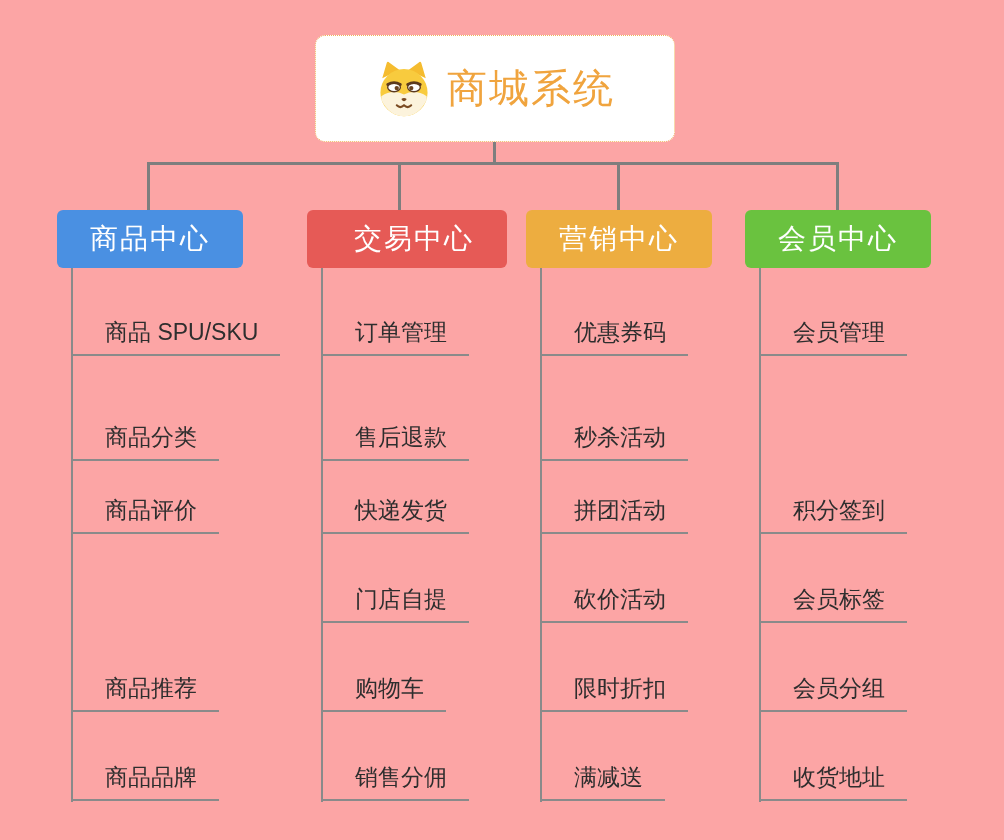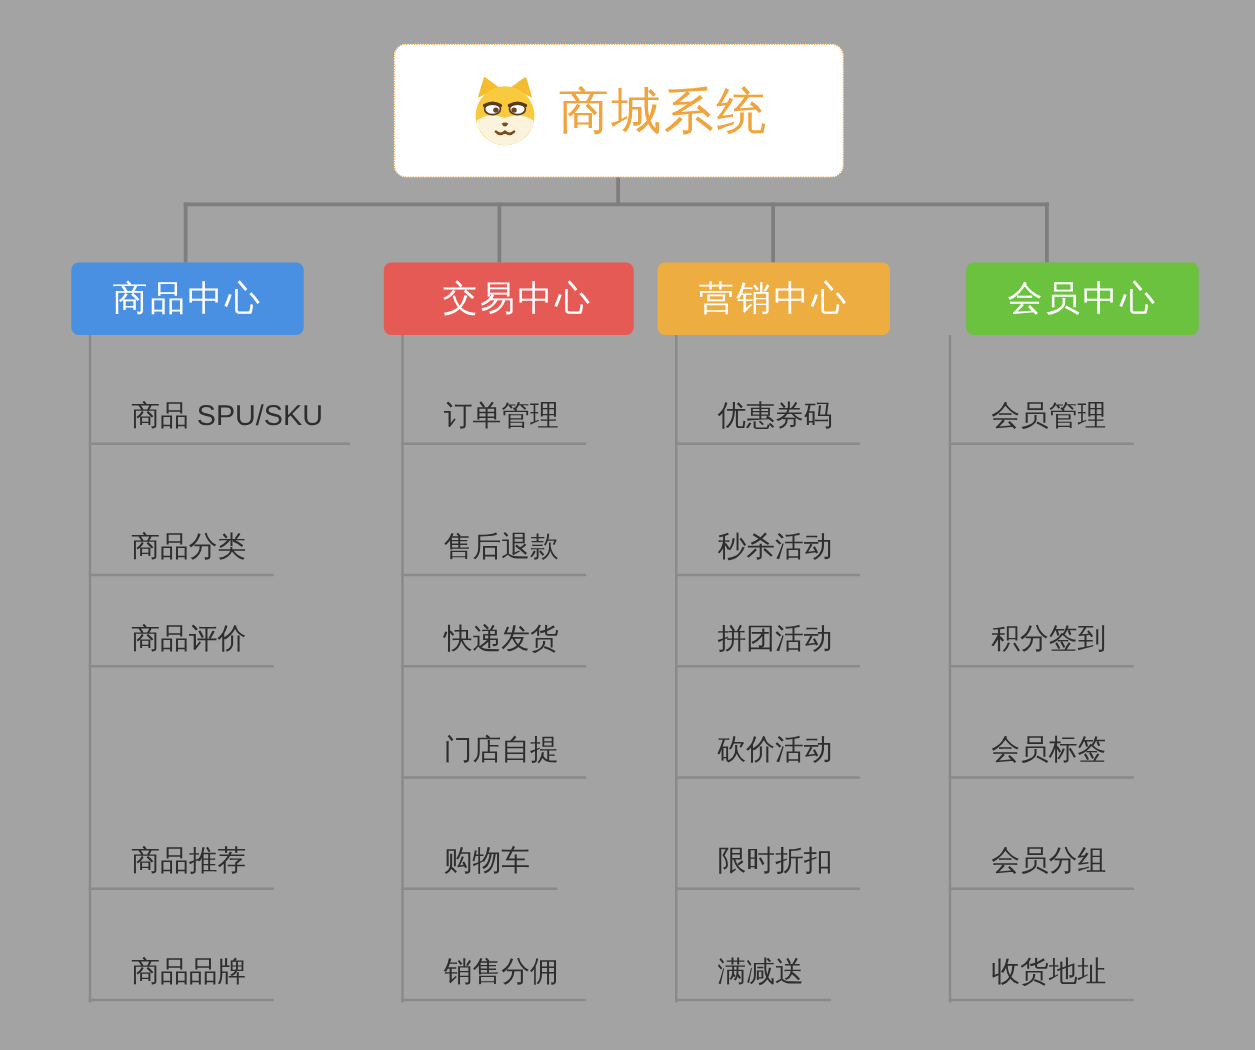--- a/index.html
+++ b/index.html
@@ -3,21 +3,21 @@
 <meta charset="utf-8">
 <style>
   html,body{margin:0;padding:0;}
   body{
     font-family:"Liberation Sans","DejaVu Sans",sans-serif;
     background:#e9e9e9;
   }
   .canvas{
     position:relative;
     width:1004px;height:840px;
-    background:#a3a3a3;
+    background:#fca5a5;
     overflow:hidden;
   }
   
   .root-node{
     position:absolute;left:315px;top:35px;
     width:360px;height:107px;
     background:#FFFFFF;
     border:1px dotted #F0B35B;
     border-radius:10px;
     box-sizing:border-box;
@@ -39,21 +39,21 @@
   .d0{left:147px;} .d1{left:398px;} .d2{left:617px;} .d3{left:836px;}
   
   .branch-box{
     position:absolute;top:210px;
     width:186px;height:58px;
     border-radius:6px;
     display:flex;align-items:center;justify-content:center;
     color:#FFFFFF;font-size:28px;letter-spacing:2px;
     white-space:nowrap;
   }
-  .b0{left:57px;} .b1{left:307px;} .b2{left:526px;} .b3{left:745px;margin-left:28px;}
+  .b0{left:57px;} .b1{left:307px;} .b2{left:526px;} .b3{left:745px;}
   
   .vline{
     position:absolute;top:268px;height:534px;width:2px;
     background:#8A8A8A;
   }
   .v0{left:71px;} .v1{left:321px;} .v2{left:540px;} .v3{left:759px;}
   
   .item{
     position:absolute;
     font-size:23px;line-height:32px;color:#2E2E2E;

